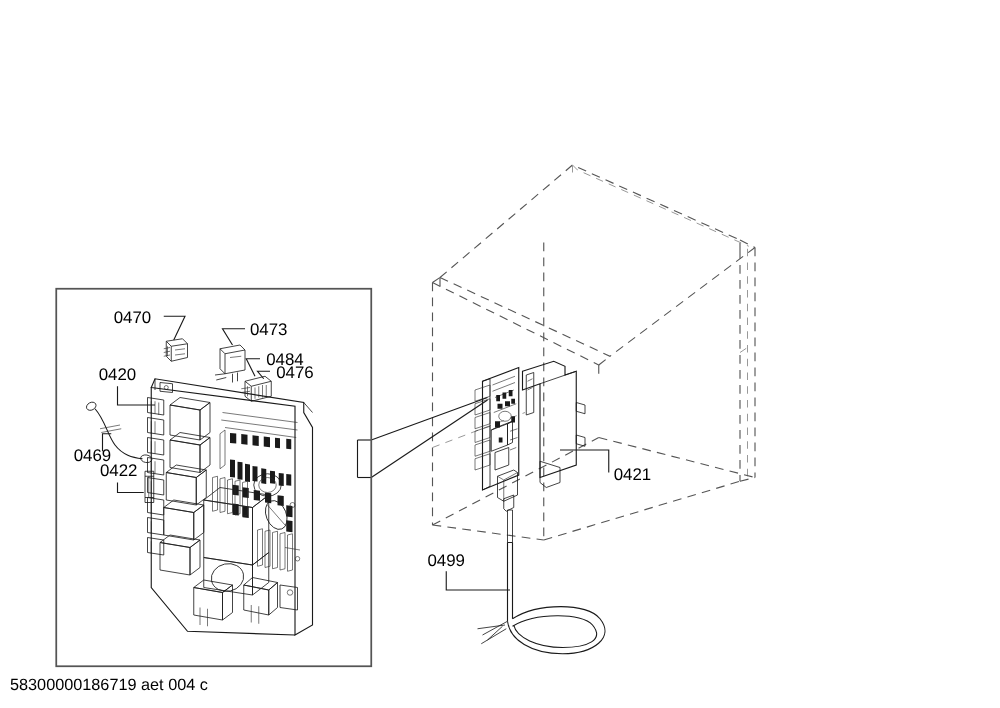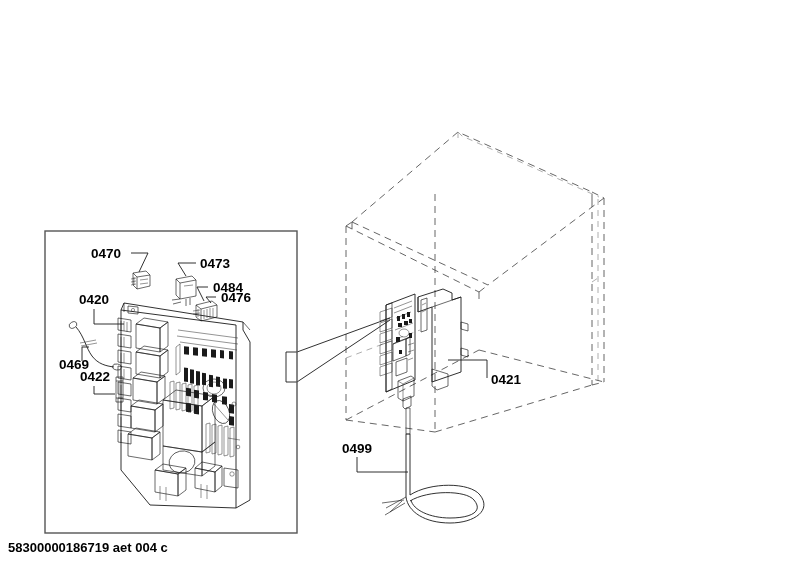--- a/index.html
+++ b/index.html
@@ -12,21 +12,20 @@
     height: 566px;
     position: relative;
     font-family: "Liberation Sans", sans-serif;
     overflow: hidden;
   }
   #diagram-root {
     position: absolute;
     left: 0; top: 0;
     width: 652px;
     height: 566px;
-    font-weight: bold;
   }
   svg.diagram {
     display: block;
     width: 800px;
     height: 566px;
   }
   .lbl {
     font-family: "Liberation Sans", sans-serif;
     font-size: 13.5px;
     fill: #000000;

